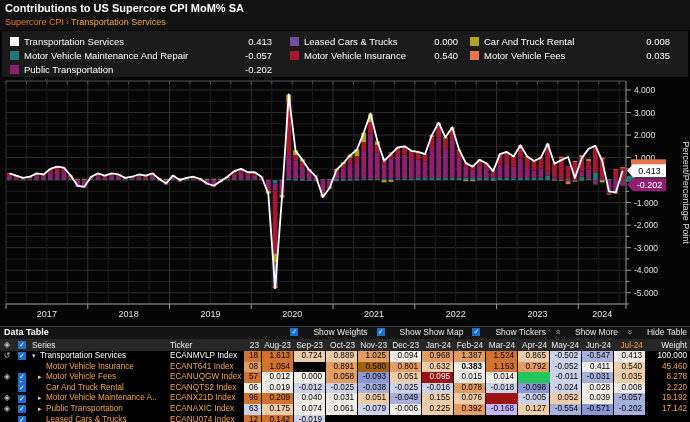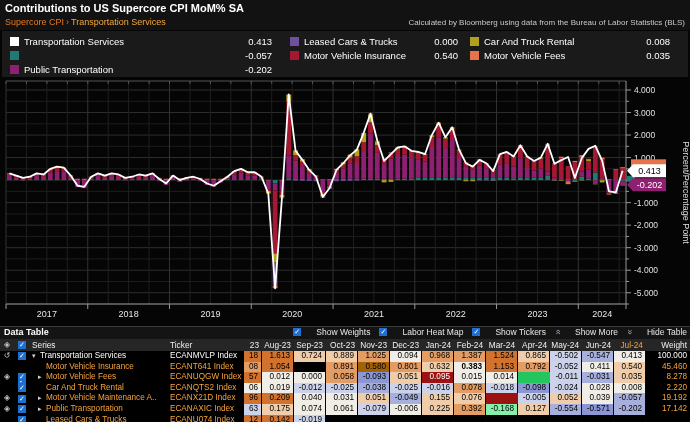--- a/index.html
+++ b/index.html
@@ -46,32 +46,32 @@
 </style>
 </head>
 <body>
 
 <div id="app">
   <div id="hdr">
     <div id="crumbs">
       <span class="crumb1">Supercore CPI</span><span class="crumbsep">›</span><span class="crumb2">Transportation Services</span>
     </div>
     <div id="title">Contributions to US Supercore CPI MoM% SA</div>
-    <div id="disclaimer">Calculated by Bloomberg using data from the Bureau of Labor Statistics (BLS)</div>
   </div>
 
   <div id="legend">
       <div class="leg-col" style="left: 8px; width: 262px;">
         <div class="leg-item">
           <span class="swatch" style="background: rgb(255, 255, 255);"></span>
           <span class="leg-label">Transportation Services</span>
           <span class="leg-val">0.413</span>
         </div>
         <div class="leg-item">
           <span class="swatch" style="background: rgb(31, 122, 117);"></span>
+          <span class="leg-label">Motor Vehicle Maintenance And Repair</span>
           <span class="leg-val">-0.057</span>
         </div>
         <div class="leg-item">
           <span class="swatch" style="background: rgb(143, 31, 112);"></span>
           <span class="leg-label">Public Transportation</span>
           <span class="leg-val">-0.202</span>
         </div>
       </div>
       <div class="leg-col" style="left: 288px; width: 168px;">
         <div class="leg-item">
@@ -720,21 +720,21 @@
   <div id="table">
     <div id="tbar">
       <div id="ttitle">Data Table</div>
       <div id="tcontrols">
           <div class="ctrl">
             <span class="cb">✓</span>
             <span>Show Weights</span>
           </div>
           <div class="ctrl">
             <span class="cb">✓</span>
-            <span>Labor Heat Map</span>
+            <span>Show Show Map</span>
           </div>
           <div class="ctrl">
             <span class="cb">✓</span>
             <span>Show Tickers</span>
           </div>
           <div class="ctrl">
             <span class="chev" style="transform: rotate(-90deg);">»</span>
             <span>Show More</span>
           </div>
           <div class="ctrl">
@@ -884,21 +884,21 @@
           <div class="ser amber" style="padding-left: 8px;"><span class="mark">▸</span><span>Public Transportation</span></div>
           <div class="amber" style="padding-left: 2px;">ECANAXIC Index</div>
           <div class="cell num" style="background: rgb(204, 210, 234);">63</div>
           <div class="cell num" style="background: rgb(240, 205, 170);">0.175</div>
           <div class="cell num" style="background: rgb(240, 237, 230);">0.074</div>
           <div class="cell num" style="background: rgb(240, 237, 230);">0.061</div>
           <div class="cell num" style="background: rgb(204, 210, 234);">-0.079</div>
           <div class="cell num" style="background: rgb(240, 237, 230);">-0.006</div>
           <div class="cell num" style="background: rgb(240, 205, 170);">0.225</div>
           <div class="cell num" style="background: rgb(227, 156, 99);">0.392</div>
-          <div class="cell num" style="background: #86efac;">-0.168</div>
+          <div class="cell num" style="background: #c4b5fd;">-0.168</div>
           <div class="cell num" style="background: rgb(240, 205, 170);">0.127</div>
           <div class="cell num" style="background: rgb(167, 175, 220);">-0.554</div>
           <div class="cell num" style="background: rgb(139, 150, 210);">-0.571</div>
           <div class="cell num" style="background: rgb(167, 175, 220);">-0.202</div>
           <div class="wcell amber">17.142</div>
         </div>
         <div class="trow grid">
           <div class="icon-col"></div>
           <div style="display: flex; justify-content: center; align-items: center;">
             <span class="cb">✓</span>

